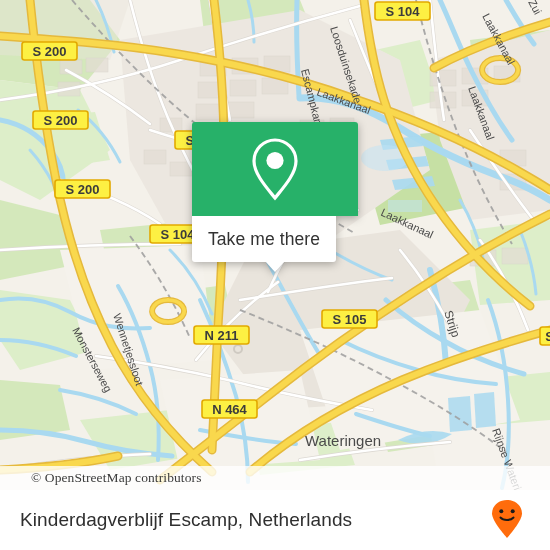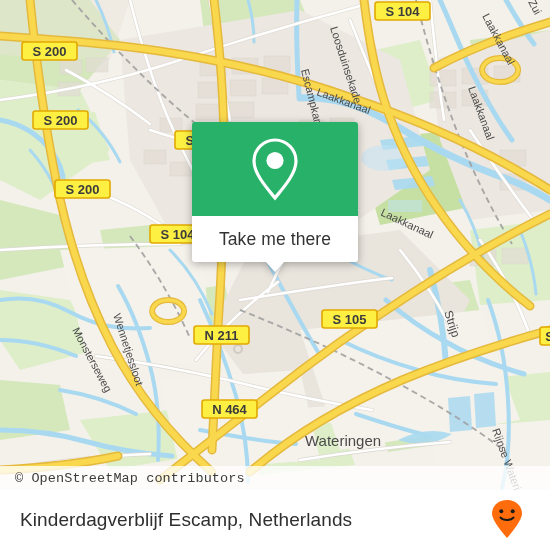--- a/index.html
+++ b/index.html
@@ -16,35 +16,36 @@
   #map svg{position:absolute;left:0;top:0;}
 
   
   #attrib{
     position:absolute;left:0;top:466px;width:550px;height:24px;
     background:rgba(255,255,255,0.78);
     display:flex;align-items:center;
   }
   #attrib span{
     font-size:13.5px;color:#3b3b3b;padding-left:15px;letter-spacing:0.1px;
-    font-family:Liberation Mono, monospace;
+    font-family:Liberation Serif, serif;
+    margin-left:16px;
   }
 
   
   #card{
     position:absolute;left:192px;top:122px;width:166px;height:140px;
     filter:drop-shadow(0 2px 4px rgba(0,0,0,0.30));
   }
   #card-green{
     position:absolute;left:0;top:0;width:166px;height:94px;
     background:#27b169;border-radius:3px 3px 0 0;
     display:flex;align-items:center;justify-content:center;
   }
   #card-white{
-    position:absolute;left:0;top:94px;width:166px;height:46px;
+    position:absolute;left:0;top:94px;width:144px;height:46px;
     background:#ffffff;border-radius:0 0 3px 3px;
     display:flex;align-items:center;justify-content:center;
   }
   #card-white span{
     font-size:17.5px;color:#333333;letter-spacing:0.1px;
     font-family:"Liberation Sans", sans-serif;
   }
   #card-tail{
     position:absolute;left:73px;top:139px;width:0;height:0;
     border-left:10px solid transparent;

